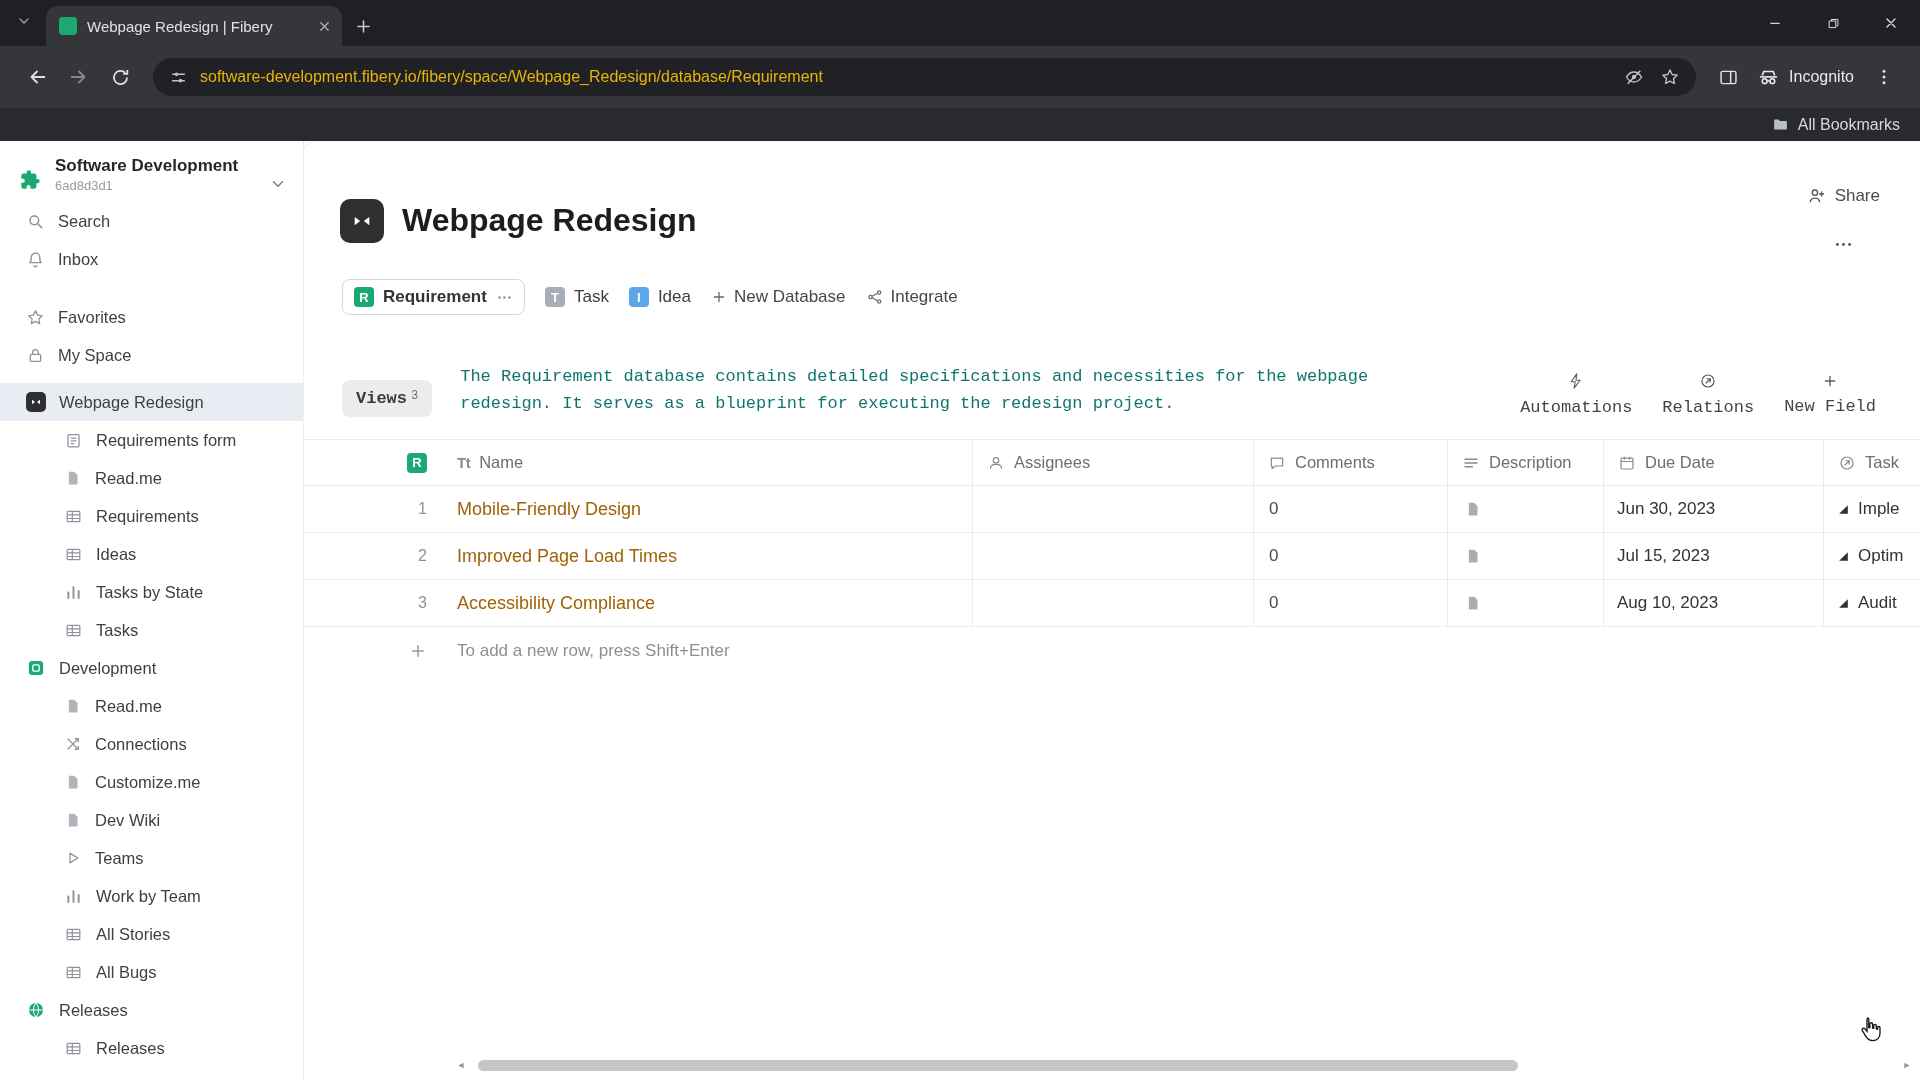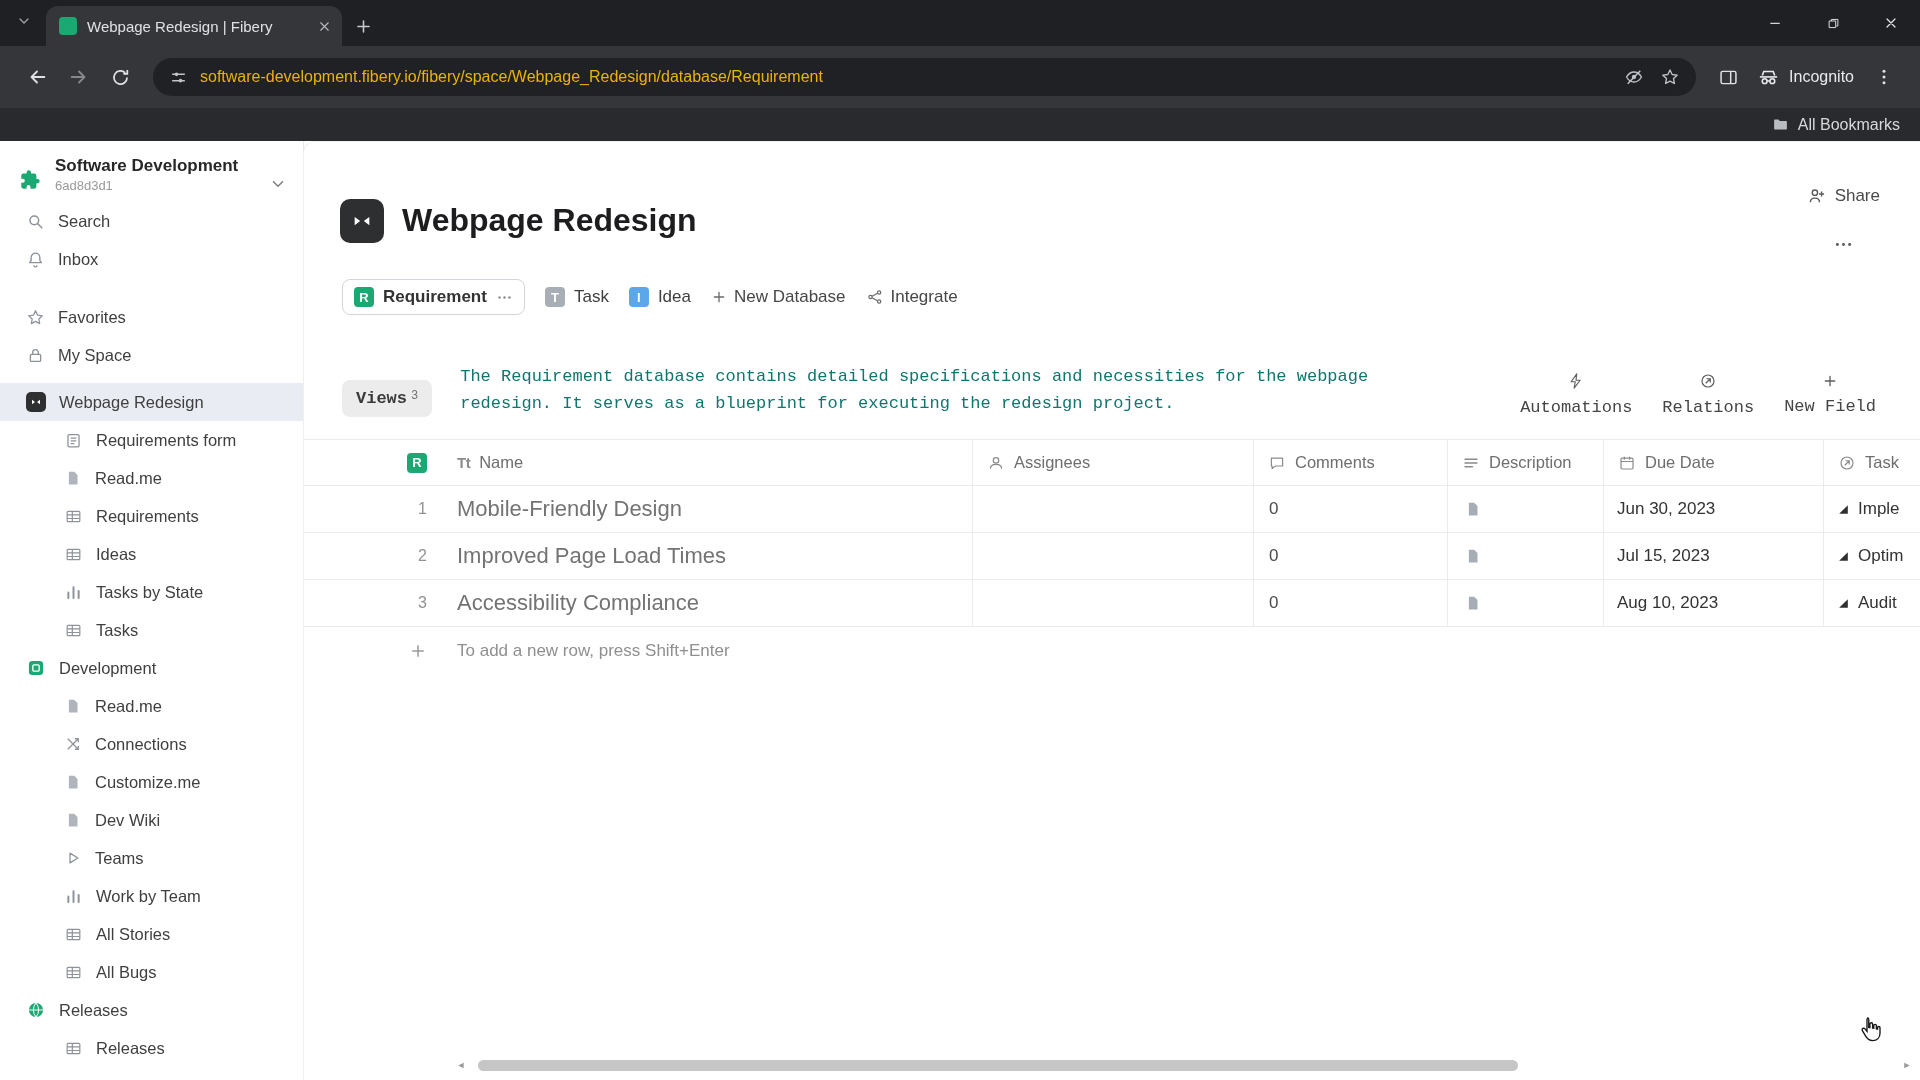--- a/index.html
+++ b/index.html
@@ -90,21 +90,21 @@
   .views-right .ic { display:flex; color:#5d5d5d; }
 
   
   .table { margin-top:22px; }
   .trow { display:grid; grid-template-columns:145px 523px 281px 194px 156px 220px 220px;
           height:47px; align-items:stretch; border-bottom:1px solid #ebebeb; }
   .trow.header { border-top:1px solid #ebebeb; color:#6e6e6e; }
   .cell { display:flex; align-items:center; }
   .bl { border-left:1px solid #ebebeb; }
   .c-num { justify-content:flex-end; padding-right:22px; color:#929292; font-size:16px; }
-  .c-name { padding-left:8px; gap:9px; font-size:22px; color:#737373; }
+  .c-name { padding-left:8px; gap:9px; font-size:18px; color:#a16207; }
   .trow.header .c-name { font-size:16.5px; color:#6e6e6e; }
   .hdr-ic { display:flex; color:#8b8b8b; }
   .tt::before { content:"Tt"; font-size:15px; font-weight:700; color:#8b8b8b; letter-spacing:-0.5px; }
   .c-comments { padding-left:15px; font-size:17px; color:#4c4c4c; }
   .c-desc { padding-left:16px; color:#a7adb5; }
   .c-due { padding-left:13px; font-size:17px; color:#333; }
   .c-task { padding-left:13px; gap:8px; font-size:17px; color:#333; white-space:nowrap; }
   .task-ic { color:#2f2f2f; display:flex; flex:none; }
   .add-row { display:grid; grid-template-columns:145px 523px 281px 194px 156px 220px 220px;
              height:47px; align-items:center; }

